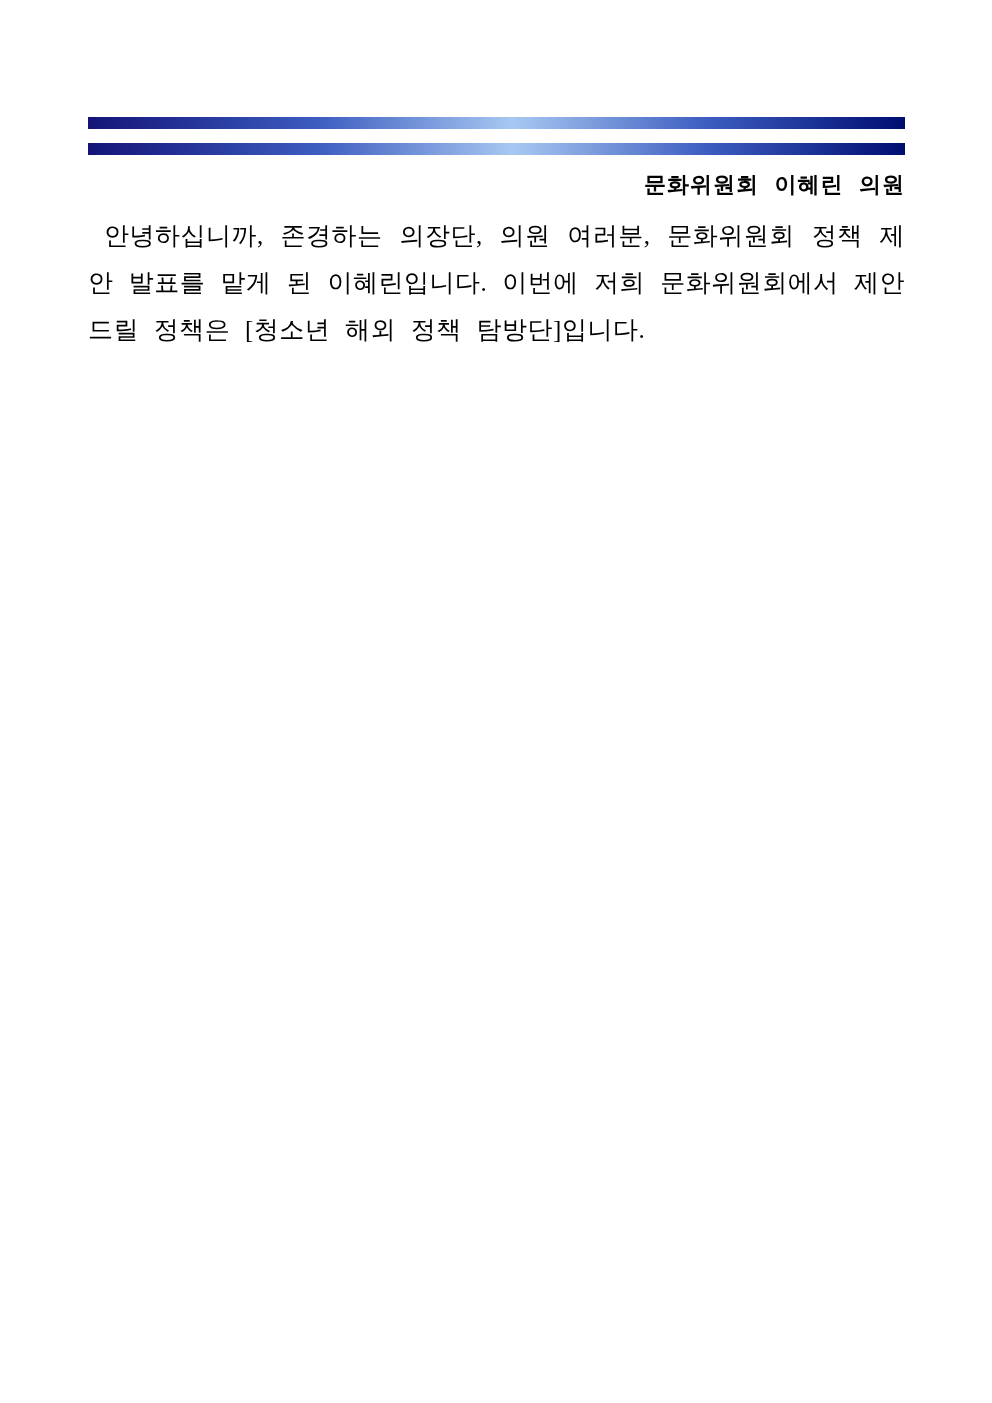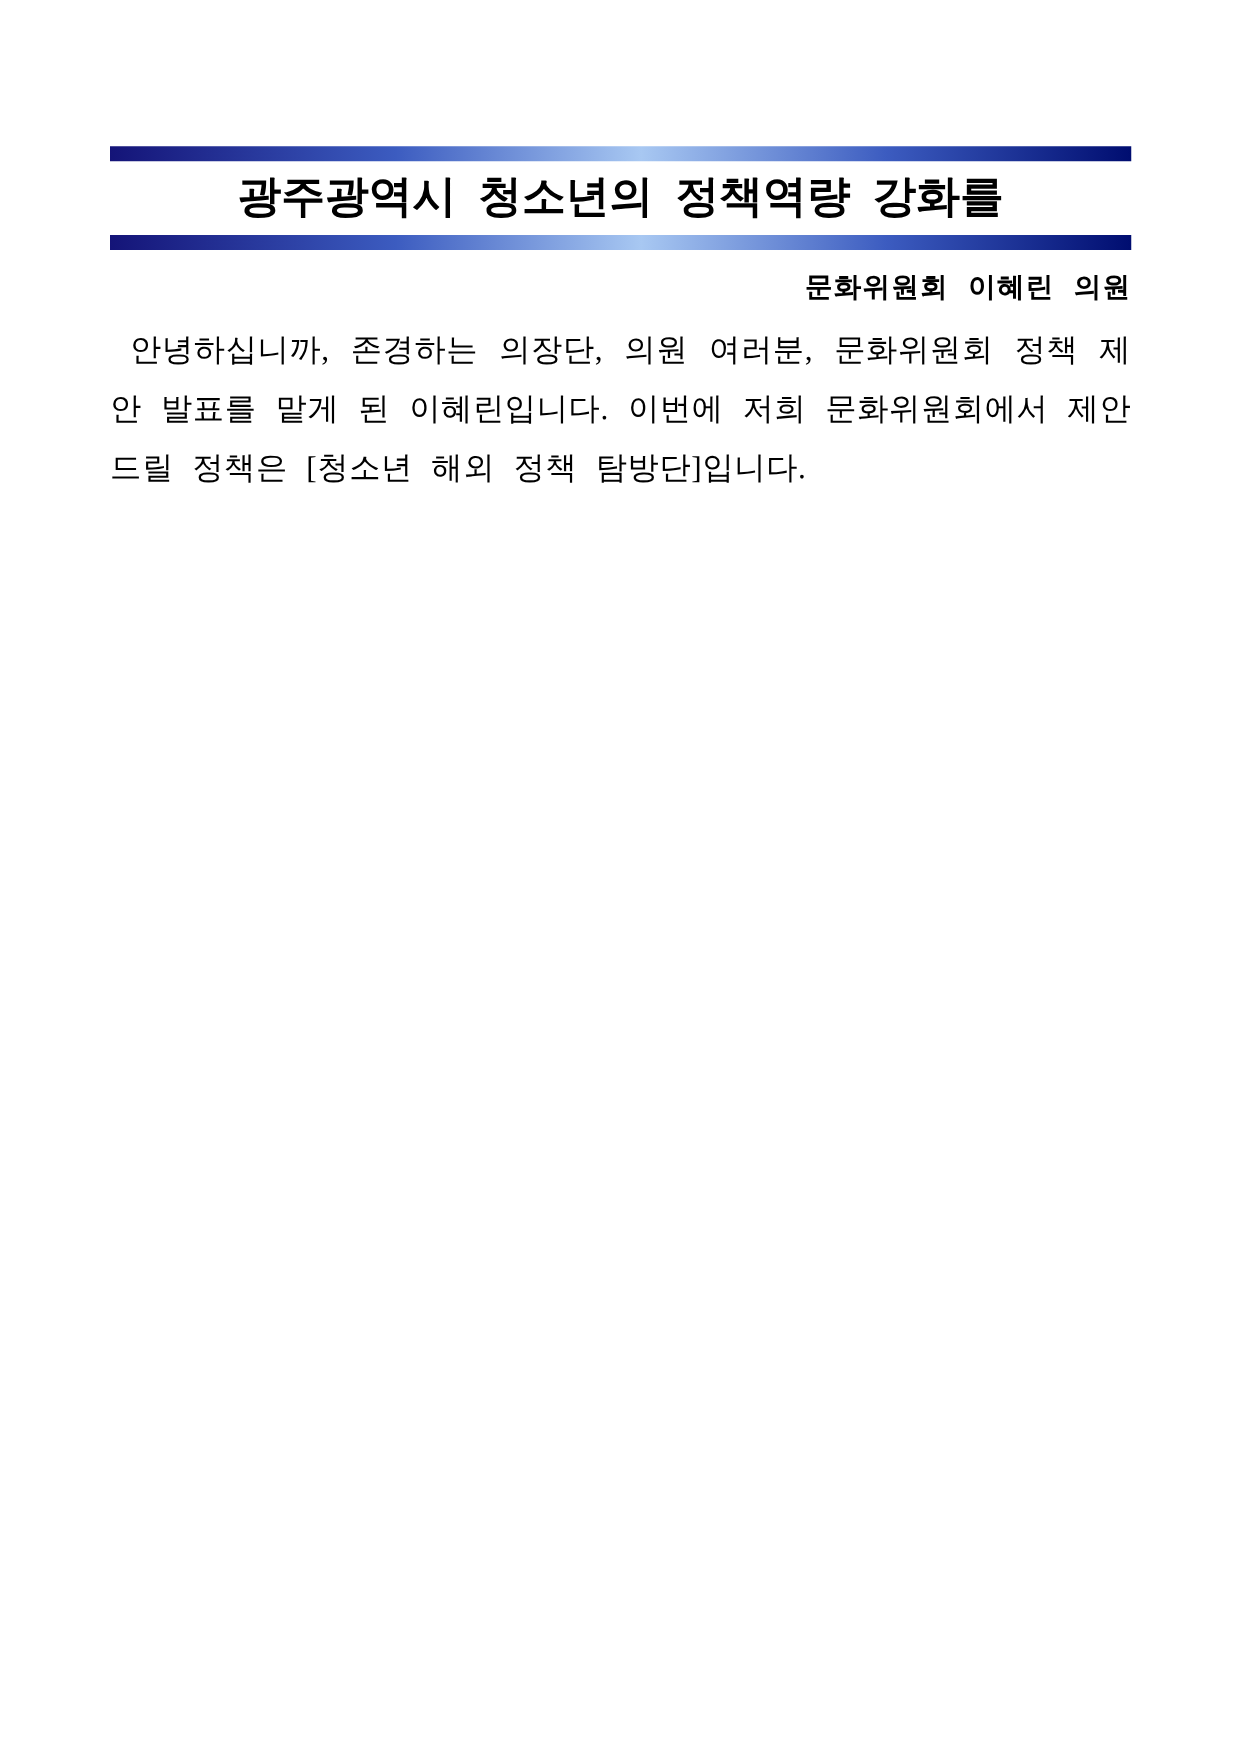--- a/index.html
+++ b/index.html
@@ -69,21 +69,20 @@
   }
 </style>
 </head>
 <body>
 
 <div class="page">
 
   <div class="title-block">
     <div class="bar" style="background: linear-gradient(90deg, rgb(20, 20, 120) 0%, rgb(60, 92, 192) 28%, rgb(168, 200, 242) 52%, rgb(60, 92, 192) 76%, rgb(0, 13, 112) 100%);"></div>
     <h1 class="doc-title">
-      <span class="t-line">광주광역시 청소년의 정책역량 강화를</span>
     </h1>
     <div class="bar" style="background: linear-gradient(90deg, rgb(20, 20, 120) 0%, rgb(60, 92, 192) 28%, rgb(168, 200, 242) 52%, rgb(60, 92, 192) 76%, rgb(0, 13, 112) 100%);"></div>
   </div>
 
   <div class="byline">문화위원회 이혜린 의원</div>
 
   <div class="body-text">
     <p>안녕하십니까, 존경하는 의장단, 의원 여러분, 문화위원회 정책 제안 발표를 맡게 된 이혜린입니다. 이번에 저희 문화위원회에서 제안 드릴 정책은 [청소년 해외 정책 탐방단]입니다.</p>
   </div>
 

